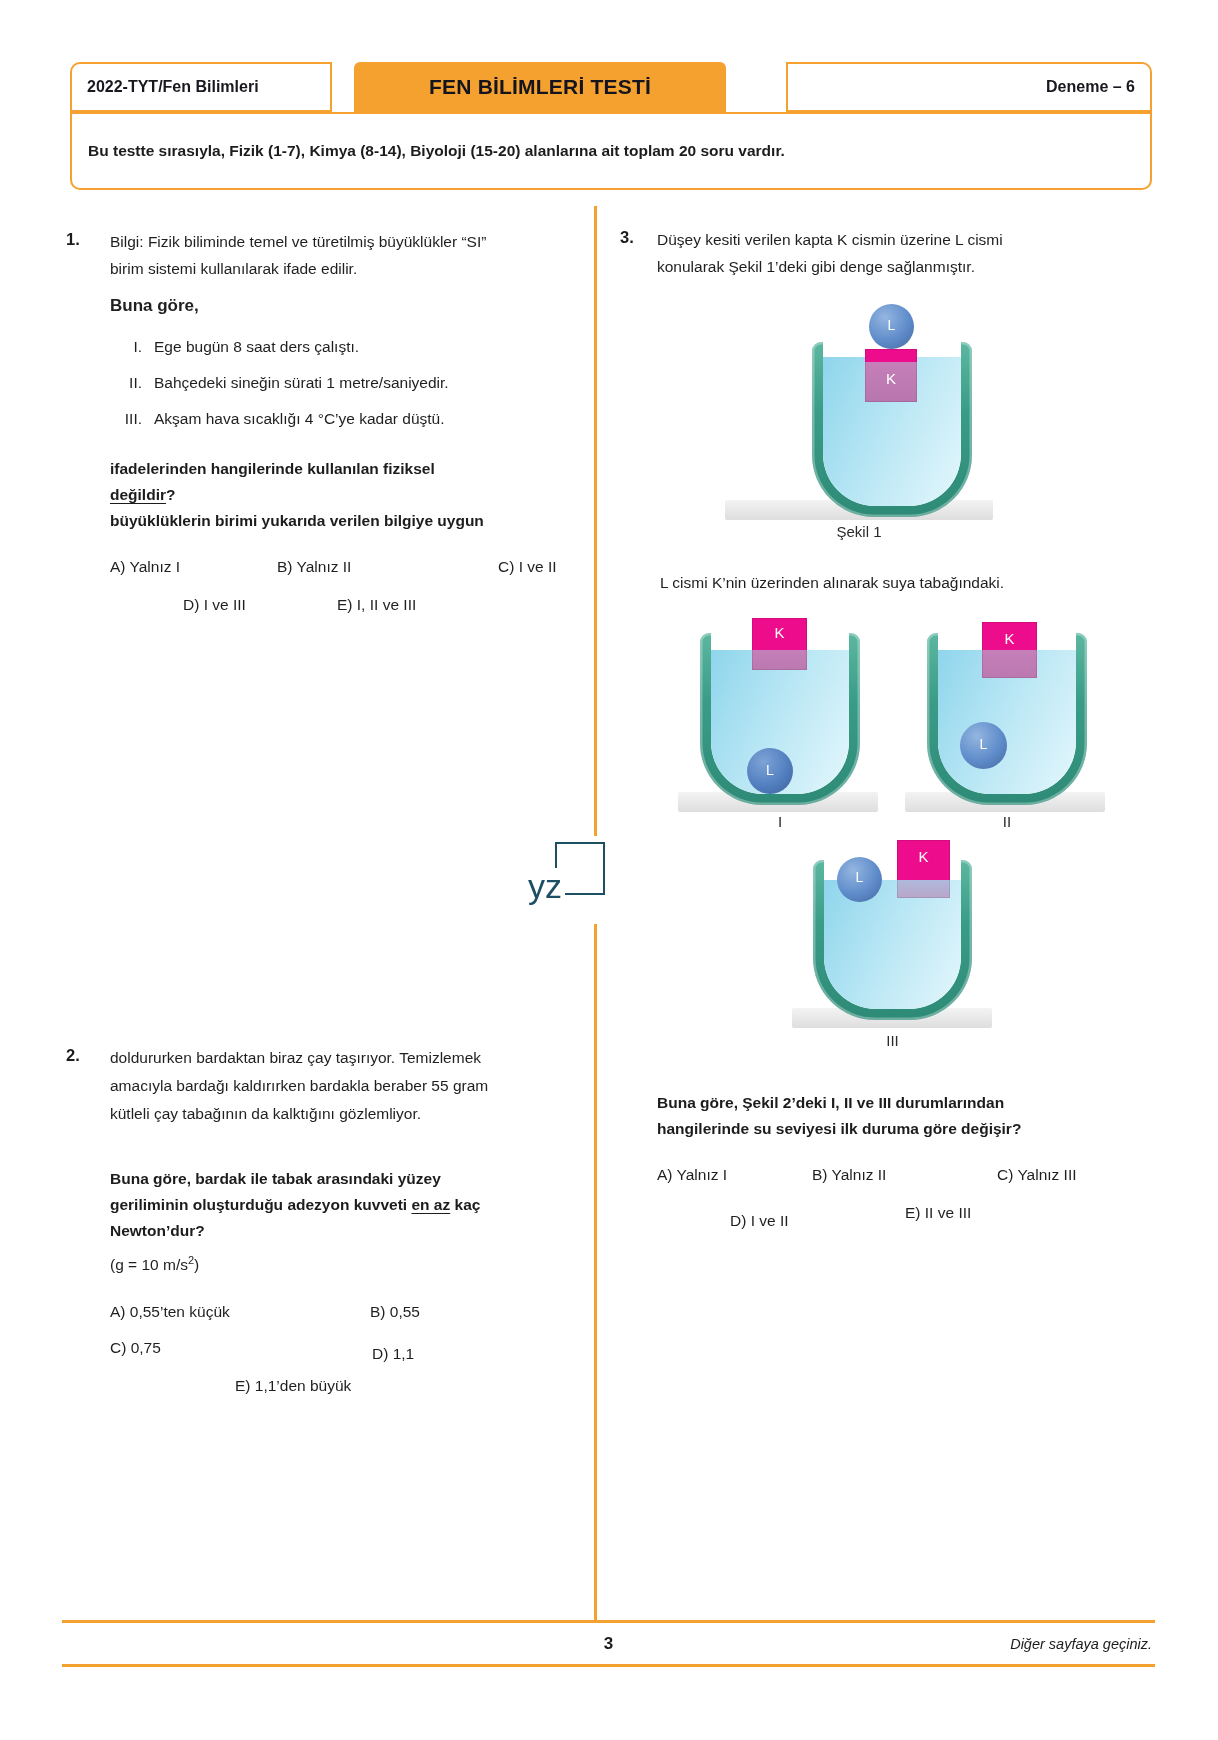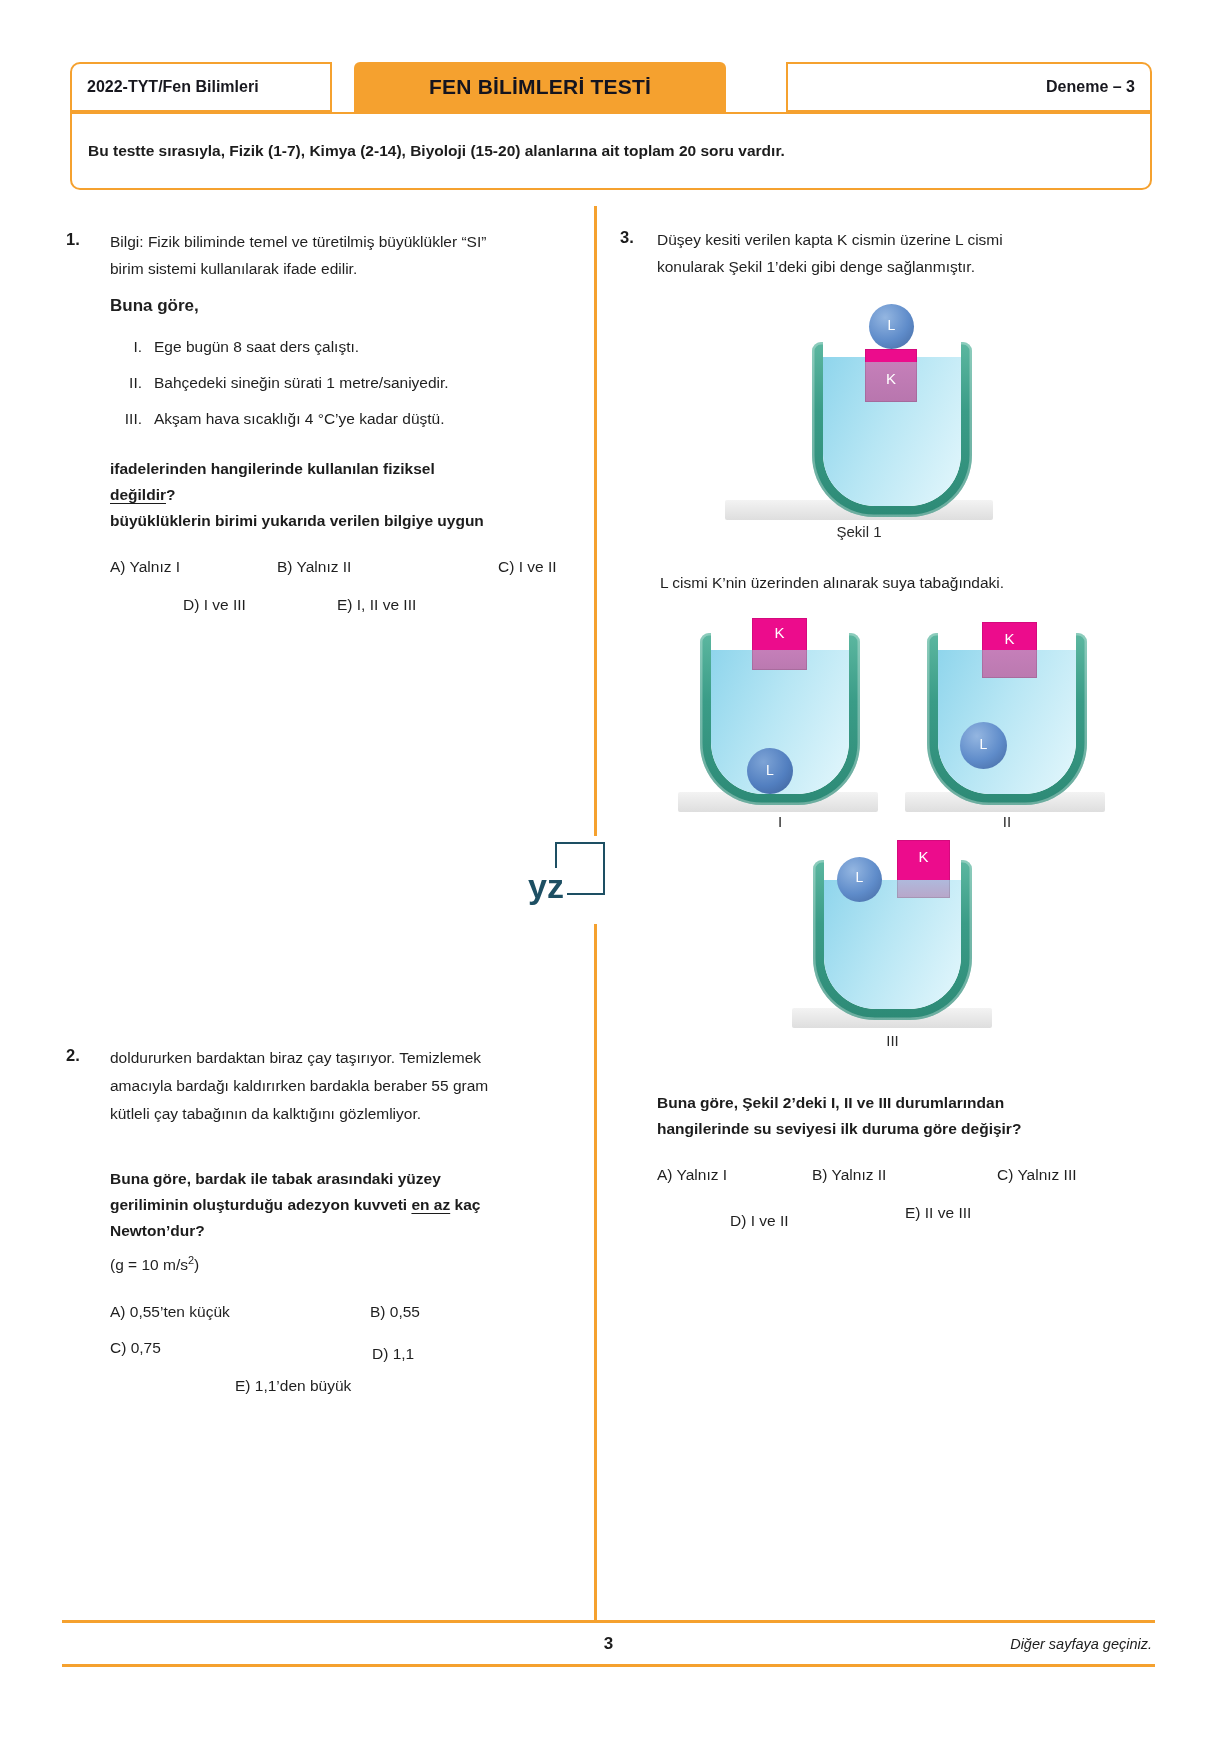--- a/index.html
+++ b/index.html
@@ -36,39 +36,39 @@
   .vessel .cavity{position:absolute;left:11px;right:11px;top:0;bottom:11px;background:#fff;border-radius:0 0 52px 52px;overflow:hidden;}
   .water{position:absolute;left:0;right:0;bottom:0;border-radius:0 0 50px 50px;
     background:linear-gradient(115deg,#8fd5ec 0%,#b7e6f4 45%,#e4f7fc 100%);}
   .kcube{position:absolute;box-sizing:border-box;text-align:center;color:#fff;font-size:15px;
     box-shadow:inset 0 0 0 1px rgba(0,0,0,.10);}
   .lball{position:absolute;border-radius:50%;color:#fff;text-align:center;font-size:14px;
     background:radial-gradient(circle at 36% 30%, #94b6e1 0%, #5f8cca 55%, #44689f 100%);}
   .figlabel{font-size:15px;color:#2a2a2a;text-align:center;}
   
   .logo-rect{position:absolute;box-sizing:border-box;border:2px solid #1d4f63;}
-  .logo-text{position:absolute;font-weight:bold;font-size:34px;line-height:36px;color:#1d4f63;background:#fff;padding-right:3px;text-align:right;}
+  .logo-text{position:absolute;font-weight:normal;font-size:34px;line-height:36px;color:#1d4f63;background:#fff;padding-right:3px;text-align:right;}
   
   .pgnum{font-size:17px;font-weight:bold;text-align:center;color:#1c1c1c;}
   .nextpage{font-size:14.5px;font-style:italic;text-align:right;color:#1c1c1c;}
 </style>
 </head>
 <body>
 
 <div class="abs tab tab-left" style="left:70px;top:62px;width:262px;">
   <span>2022-TYT/Fen Bilimleri</span>
 </div>
 <div class="abs tab tab-center" style="left:354px;top:62px;width:372px;">
   <span>FEN BİLİMLERİ TESTİ</span>
 </div>
 <div class="abs tab tab-right" style="left:786px;top:62px;width:366px;">
-  <span>Deneme – 3</span>
+  <span>Deneme – 6</span>
 </div>
 <div class="abs instruction-box" style="left:70px;top:112px;width:1082px;height:78px;">
-  <span>Bu testte sırasıyla, Fizik (1-7), Kimya (2-14), Biyoloji (15-20) alanlarına ait toplam 20 soru vardır.</span>
+  <span>Bu testte sırasıyla, Fizik (1-7), Kimya (8-14), Biyoloji (15-20) alanlarına ait toplam 20 soru vardır.</span>
 </div>
 
 <div class="abs vrule" style="left:594px;top:206px;height:630px;"></div>
 <div class="abs vrule" style="left:594px;top:924px;height:698px;"></div>
 
 <div class="abs" style="left:528px;top:840px;width:84px;height:72px;">
   <div class="logo-rect" style="left:27px;top:2px;width:50px;height:53px;"></div>
   <div class="logo-text" style="left:0;top:28px;">yz</div>
 </div>
 

